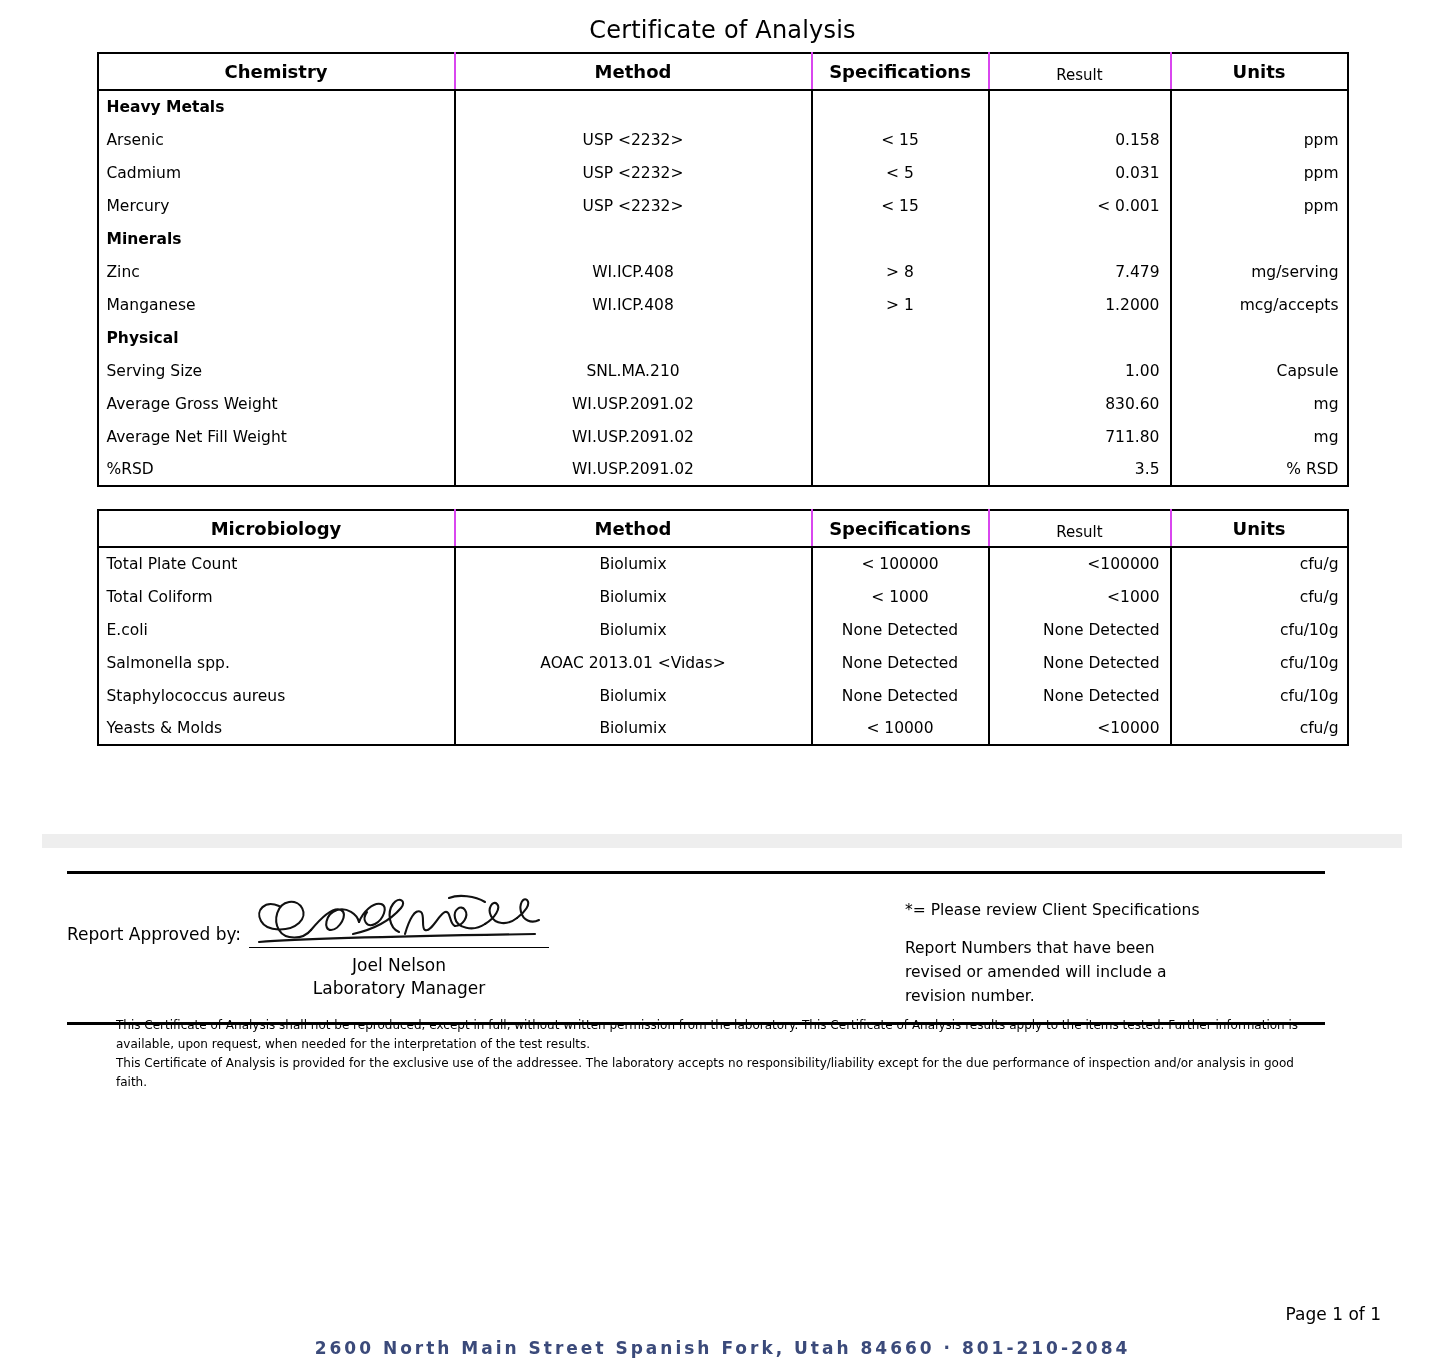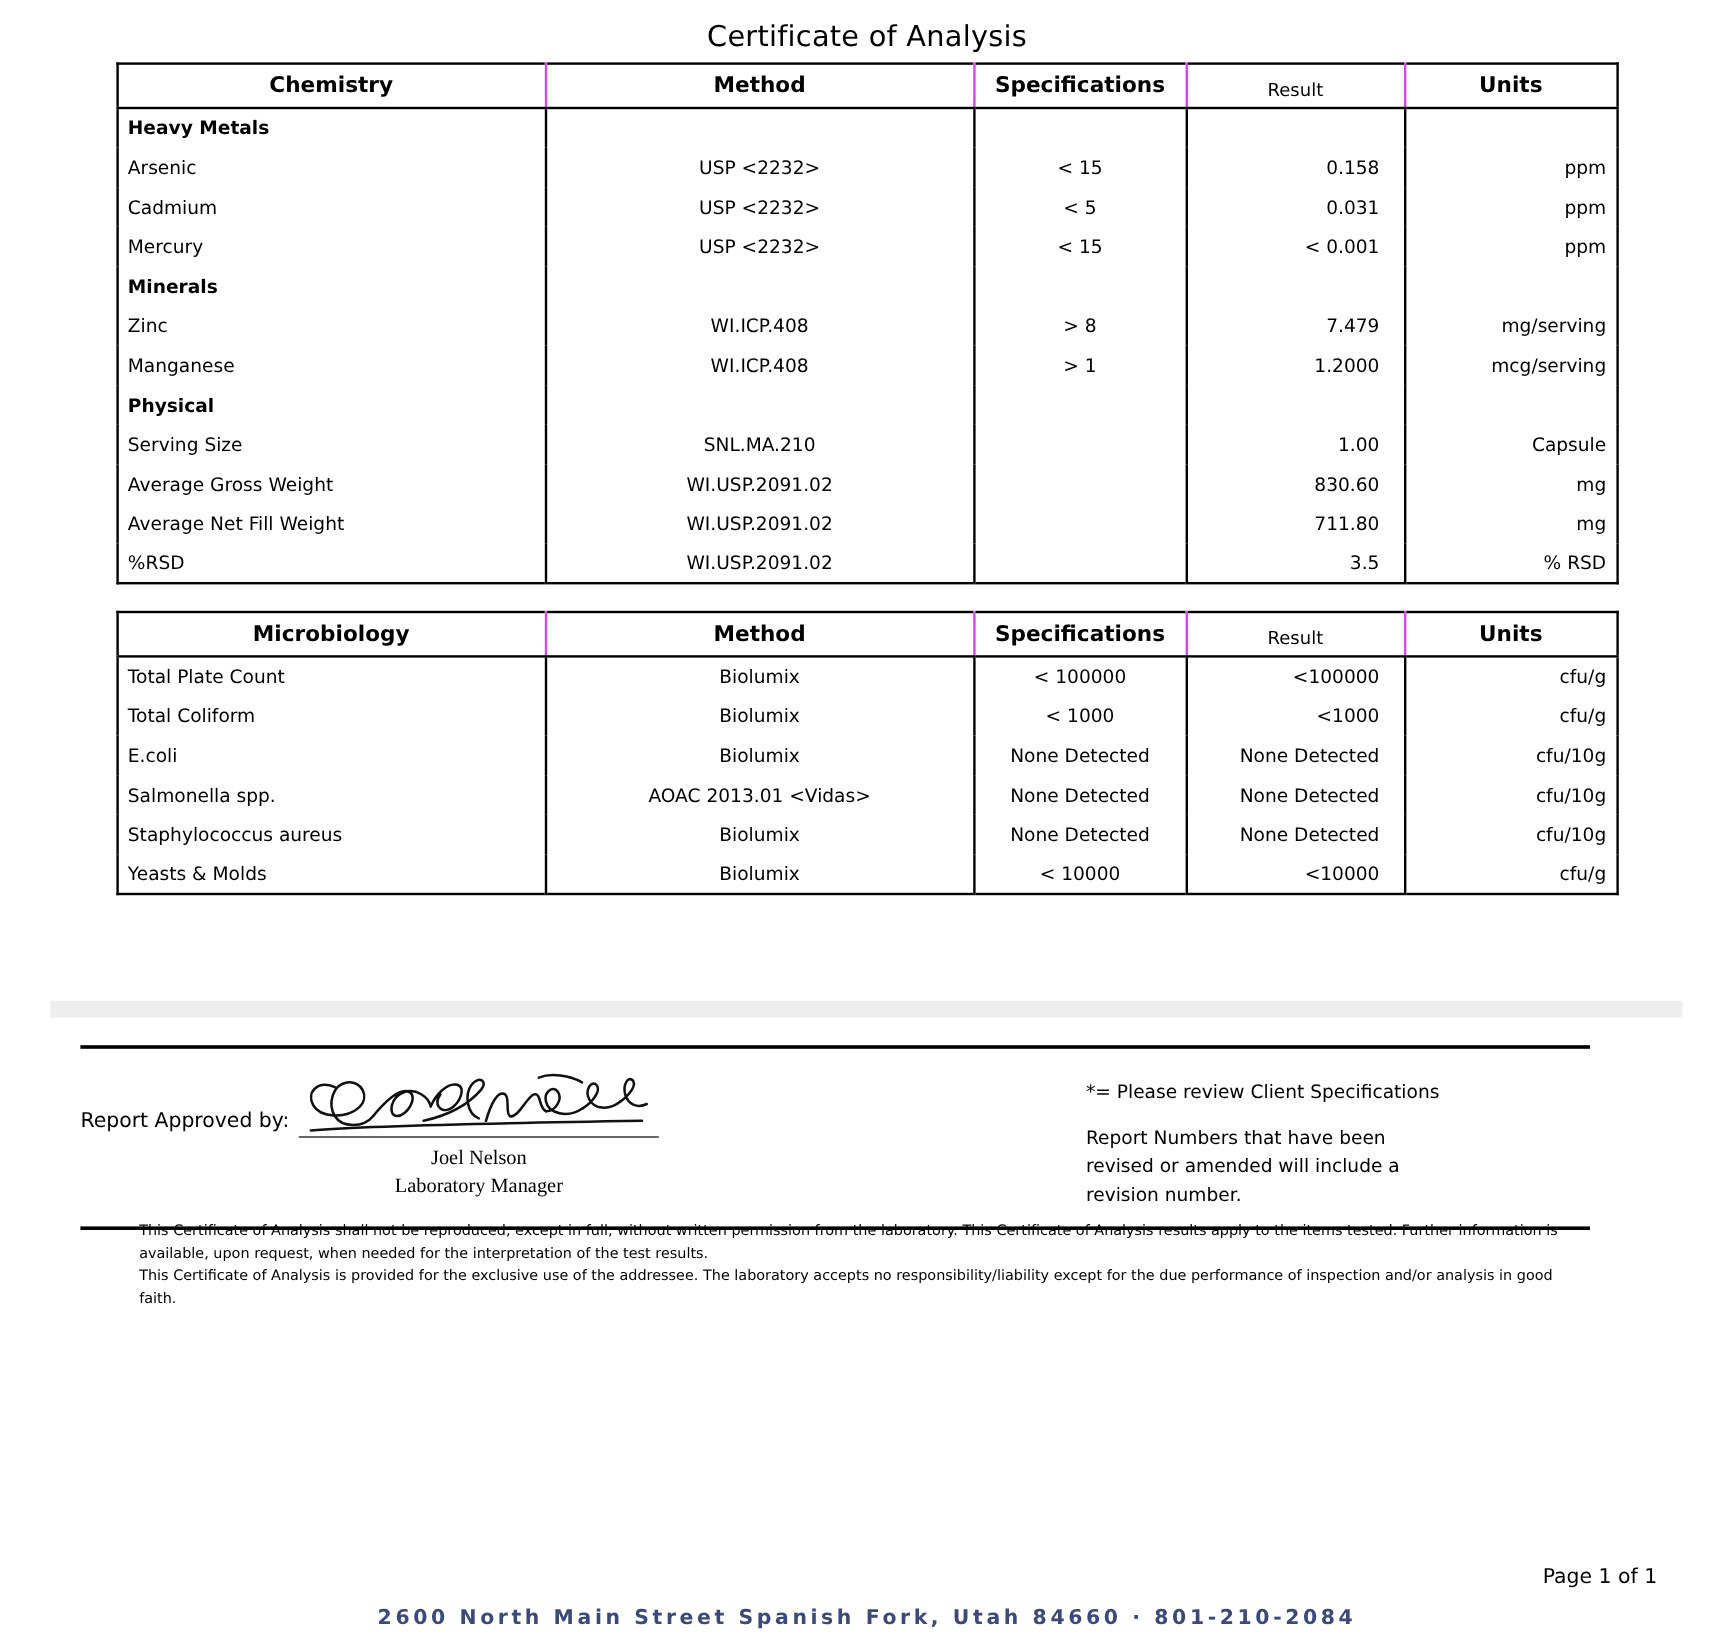--- a/index.html
+++ b/index.html
@@ -69,21 +69,21 @@
     padding: 6px 8px;
     font-size: 15.5px;
     height: 33px;
     vertical-align: middle;
   }
   .coa-table tbody td:last-child { border-right: none; }
   .coa-table tbody td.name { text-align: left; }
   .coa-table tbody td.name.group { font-weight: 700; }
   .coa-table tbody td.meth { text-align: center; }
   .coa-table tbody td.spec { text-align: center; }
-  .coa-table tbody td.res  { text-align: right; padding-right: 20px; }
+  .coa-table tbody td.res  { text-align: right; padding-right: 10px; }
   .coa-table tbody td.unit { text-align: right; padding-left: 10px; }
 
   
   .grey-bar {
     position: absolute;
     left: 42px;
     top: 818px;
     width: 1360px;
     height: 14px;
     background: #eeeeee;
@@ -123,21 +123,20 @@
   .sig-line {
     border-bottom: 1.5px solid #000;
     height: 52px;
     position: relative;
   }
   .sig-svg { position: absolute; left: 0; top: -6px; }
   .sig-name {
     font-size: 17px;
     margin-top: 6px;
     line-height: 1.35;
-    font-family: Liberation Serif, serif;
   }
   .notes-right {
     width: 420px;
     font-size: 15.5px;
     line-height: 1.55;
     padding-top: 2px;
   }
   .notes-right p { margin: 0 0 14px 0; }
   .notes-right p.tight { margin-bottom: 0; }
 
@@ -241,21 +240,21 @@
           <td class="meth">WI.ICP.408</td>
           <td class="spec">&gt; 8</td>
           <td class="res">7.479</td>
           <td class="unit">mg/serving</td>
         </tr>
         <tr>
           <td class="name">Manganese</td>
           <td class="meth">WI.ICP.408</td>
           <td class="spec">&gt; 1</td>
           <td class="res">1.2000</td>
-          <td class="unit">mcg/serving</td>
+          <td class="unit">mcg/accepts</td>
         </tr>
         <tr>
           <td class="name group">Physical</td>
           <td class="meth"></td>
           <td class="spec"></td>
           <td class="res"></td>
           <td class="unit"></td>
         </tr>
         <tr>
           <td class="name">Serving Size</td>

